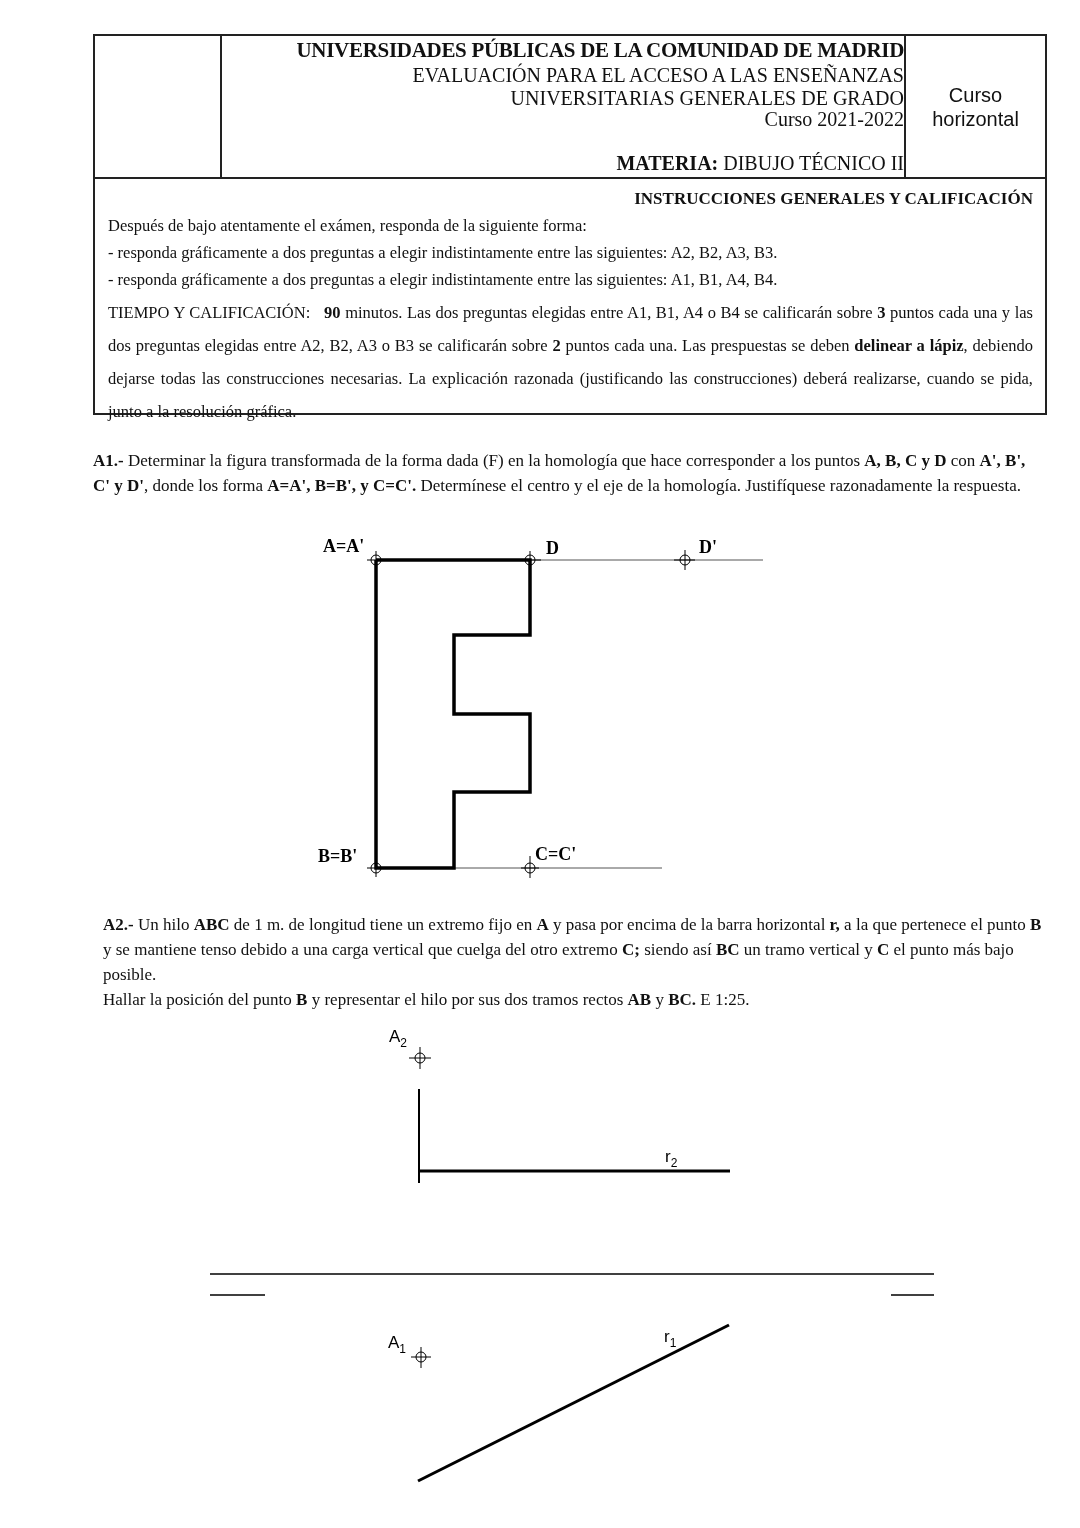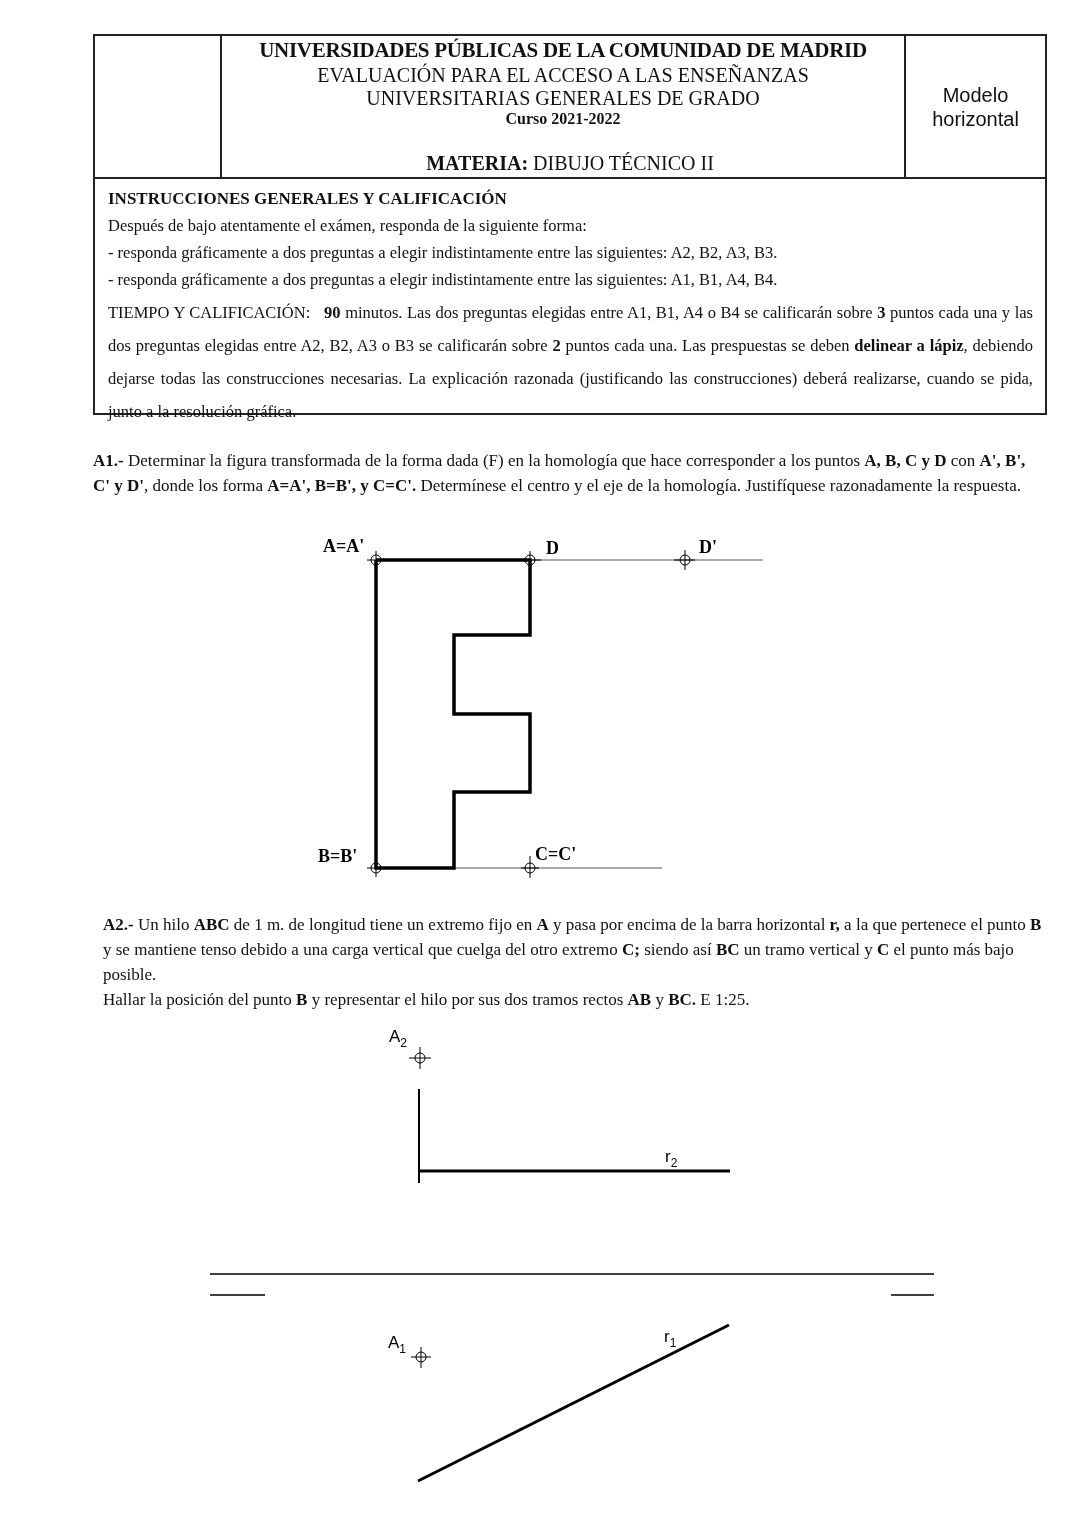--- a/index.html
+++ b/index.html
@@ -1,27 +1,27 @@
 <!DOCTYPE html>
 <html><head>
 <meta charset="utf-8">
 <style>
   html, body { margin: 0; padding: 0; background: #ffffff; }
   body { width: 1080px; height: 1528px; position: relative; overflow: hidden; font-family: "Liberation Serif", serif; color: #111; }
   .header-box { position: absolute; left: 93px; top: 34px; width: 954px; height: 145px; border: 2px solid #222; box-sizing: border-box; }
   .header-left { position: absolute; left: 0; top: 0; width: 127px; height: 100%; border-right: 2px solid #222; box-sizing: border-box; }
   .header-right { position: absolute; right: 0; top: 0; width: 141px; height: 100%; border-left: 2px solid #222; box-sizing: border-box; display: flex; flex-direction: column; align-items: center; justify-content: center; font-family: "Liberation Sans", sans-serif; font-size: 20px; line-height: 24px; text-align: center; }
-  .header-center { position: absolute; left: 127px; right: 141px; top: 0; height: 100%; text-align: center; }
+  .header-center { position: absolute; left: 127px; right: 141px; top: 0; height: 100%; text-align: right; }
   .h-univ { font-weight: bold; font-size: 21px; margin-top: 2px; letter-spacing: -0.3px; }
   .h-eval { font-size: 20px; line-height: 21px; margin-top: 2px; }
-  .h-curso { font-weight: bold; font-size: 16px; line-height: 20px; }
+  .h-curso { font-weight: normal; font-size: 20px; line-height: 20px; }
   .h-materia { font-size: 20px; position: absolute; left: 14px; right: 0; bottom: 2px; }
   .h-materia b { font-weight: bold; }
   .instr-box { position: absolute; left: 93px; top: 179px; width: 954px; height: 236px; border: 2px solid #222; border-top: none; box-sizing: border-box; padding: 10px 12px 0 13px; font-size: 16.5px; }
-  .instr-title { text-align: left; font-weight: bold; font-size: 17px; margin-bottom: 6px; }
+  .instr-title { text-align: right; font-weight: bold; font-size: 17px; margin-bottom: 6px; }
   .instr-line { line-height: 22px; margin-bottom: 5px; }
   .instr-para { line-height: 33px; text-align: justify; margin-top: 0; }
   .u { }
   .q-text { position: absolute; left: 93px; width: 950px; font-size: 17px; line-height: 25px; font-weight: normal; }
   .q-text b { font-weight: bold; }
   svg { position: absolute; left: 0; top: 0; }
   .lbl { font-family: "Liberation Serif", serif; font-weight: bold; font-size: 18px; }
   .lbl2 { font-family: "Liberation Sans", sans-serif; font-size: 17px; }
 </style>
 </head>
@@ -30,21 +30,21 @@
 <div class="header-box">
   <div class="header-left"></div>
   <div class="header-center">
     <div class="h-univ">UNIVERSIDADES PÚBLICAS DE LA COMUNIDAD DE MADRID</div>
     <div class="h-eval">EVALUACIÓN PARA EL ACCESO A LAS ENSEÑANZAS</div>
     <div class="h-eval">UNIVERSITARIAS GENERALES DE GRADO</div>
     <div class="h-curso">Curso 2021-2022</div>
     <div class="h-materia"><b>MATERIA:</b> <span>DIBUJO TÉCNICO II</span></div>
   </div>
   <div class="header-right">
-    <div>Modelo</div>
+    <div>Curso</div>
     <div>horizontal</div>
   </div>
 </div>
 
 <div class="instr-box">
   <div class="instr-title">INSTRUCCIONES GENERALES Y CALIFICACIÓN</div>
   <div class="instr-line"><span>Después de bajo atentamente el exámen, responda </span><span class="u">de la siguiente forma</span><span>:</span></div>
   <div class="instr-line"><span>- responda gráficamente a </span><span class="u">dos</span><span> preguntas a elegir indistintamente entre las siguientes: A2, B2, A3, B3.</span></div>
   <div class="instr-line"><span>- responda gráficamente a </span><span class="u">dos</span><span> preguntas a elegir indistintamente entre las siguientes: A1, B1, A4, B4.</span></div>
   <div class="instr-para"><span>TIEMPO Y CALIFICACIÓN:</span>&nbsp;&nbsp; <b>90</b><span> minutos. Las dos preguntas elegidas entre A1, B1, A4 o B4 se calificarán sobre </span><b>3</b><span> puntos cada una y las dos preguntas elegidas entre A2, B2, A3 o B3 se calificarán sobre </span><b>2</b><span> puntos cada una. Las prespuestas se deben </span><b>delinear a lápiz</b><span>, debiendo dejarse todas las construcciones necesarias. La explicación razonada (justificando las construcciones) deberá realizarse, cuando se pida, junto a la resolución gráfica.</span></div>

